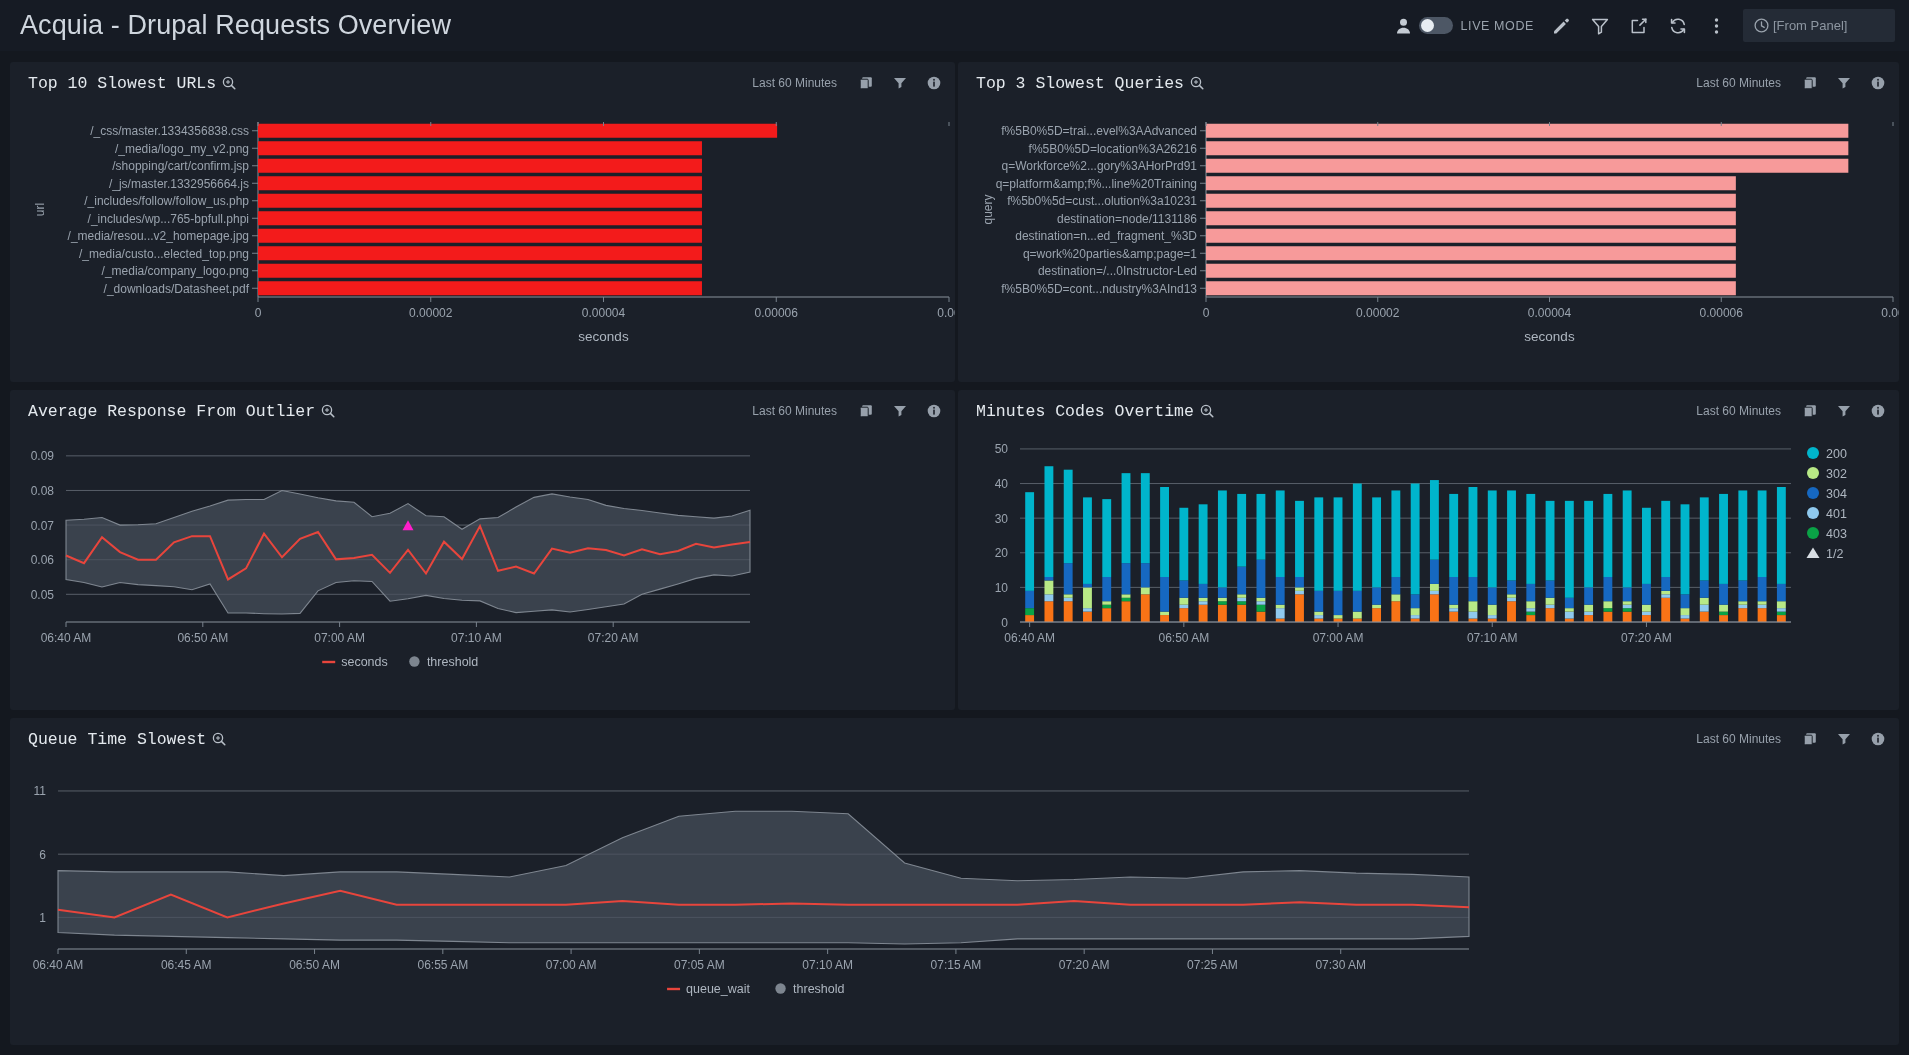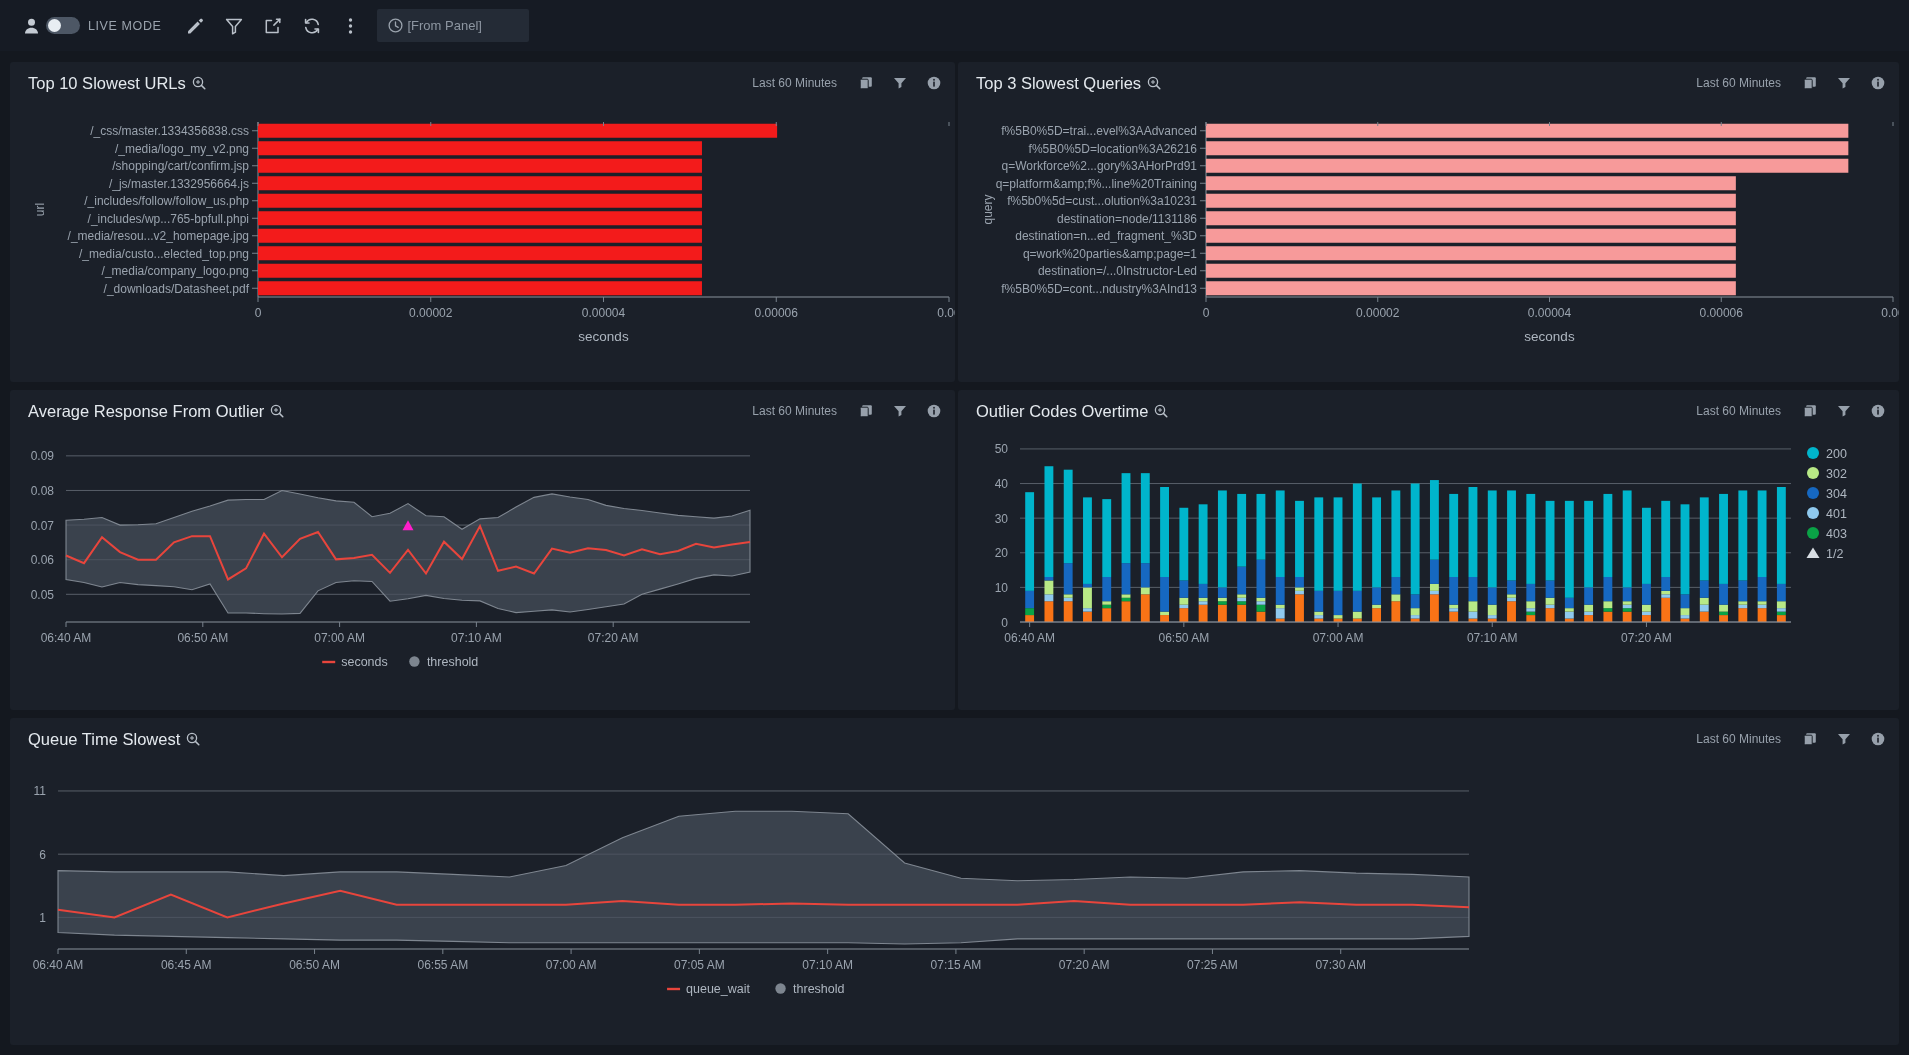--- a/index.html
+++ b/index.html
@@ -21,56 +21,57 @@
   .topright{ display:flex; align-items:center; gap:0px; }
   .tr-item{ display:flex; align-items:center; justify-content:center;
     width:39px; height:39px; color:#b6bdc6; }
   .user-ico{ width:22px; display:flex; justify-content:center; color:#c4cbd3;}
   .toggle{
     width:34px; height:17px; border-radius:9px; background:#4d5765;
     position:relative; margin:0 8px 0 4px;
   }
   .toggle::after{ content:""; position:absolute; left:2px; top:2px;
     width:13px; height:13px; border-radius:50%; background:#e8edf2; }
-  .live-txt{ font-size:12.5px; color:#9aa3ad; letter-spacing:.6px; margin-right:14px;}
+  .live-txt{ font-size:12.5px; color:#9aa3ad; letter-spacing:.6px; margin-right:7px;}
   .timepick{
     display:flex; align-items:center; gap:4px;
     background:#242b36; height:33px; border-radius:2px;
     padding:0 14px 0 11px; margin-left:7px; min-width:152px;
   }
   .timepick .lbl{ font-size:13px; color:#8d96a1; }
 
   
   .panel{
     position:absolute;
     background:#1b2029;
     border-radius:3px;
   }
   .p-head{
     display:flex; align-items:center; justify-content:space-between;
     padding:10px 14px 0 18px; height:32px;
   }
-  .p-title{ font-size:16.5px; color:#e4e9ee; display:flex; align-items:center; gap:6px;}
+  .p-title{ font-size:16.5px; color:#e4e9ee; display:flex; align-items:center; gap:6px;font-family:Liberation Mono, monospace;}
   .p-tools{ display:flex; align-items:flex-end; gap:20px; color:#97a0ab; }
   .p-range{ font-size:12px; color:#98a1ac; margin-right:2px;}
   .ico{ display:inline-flex; align-items:center; justify-content:center; }
 
   .plot{ position:absolute; left:0; right:0; }
   svg{ display:block; }
   .ax-lbl{ fill:#9aa3ae; font-size:12px; font-family:"Liberation Sans",sans-serif;}
   .ax-lbl-r{ text-anchor:end; }
   .ax-title{ fill:#aeb6c0; font-size:13.5px; font-family:"Liberation Sans",sans-serif; text-anchor:middle;}
   .grid{ stroke:#8a929c; stroke-width:1; opacity:.55;}
   .tick{ stroke:#79828d; stroke-width:1;}
   .legend-t{ fill:#aeb6c0; font-size:12.5px; font-family:"Liberation Sans",sans-serif;}
 </style>
 </head>
 <body>
 
 <div class="topbar">
+  <div class="dash-title">Acquia - Drupal Requests Overview</div>
   <div class="topright">
     <span class="user-ico">
       <svg width="15" height="16" viewBox="0 0 15 16">
           <circle cx="7.5" cy="4.2" r="3.5" fill="#c4cbd3"></circle>
           <path d="M1 15.5c0-3.6 2.9-5.8 6.5-5.8S14 11.9 14 15.5z" fill="#c4cbd3"></path>
         </svg>
     </span>
     <span class="toggle"></span>
     <span class="live-txt">LIVE MODE</span>
 
@@ -363,21 +364,21 @@
           <circle cx="404.4" cy="239.5" r="5.2" fill="#7d858f"></circle>
           <text x="416.9" y="244" class="legend-t">threshold</text>
         </g>
       </svg>
   </div>
 </div>
 
 <div class="panel" style="left:958px; top:390px; width:941px; height:320px;">
   <div class="p-head">
     <div class="p-title">
-      <span>Outlier Codes Overtime</span>
+      <span>Minutes Codes Overtime</span>
       <span class="ico">
         <svg width="14" height="14" viewBox="0 0 14 14">
             <circle cx="6" cy="6" r="4.6" fill="none" stroke="#b9c0c9" stroke-width="1.3"></circle>
             <path d="M9.4 9.4l3.4 3.4" stroke="#b9c0c9" stroke-width="1.5" stroke-linecap="round"></path>
             <path d="M4 6h4M6 4v4" stroke="#b9c0c9" stroke-width="1"></path>
           </svg>
       </span>
     </div>
     <div class="p-tools">
       <span class="p-range">Last 60 Minutes</span>

